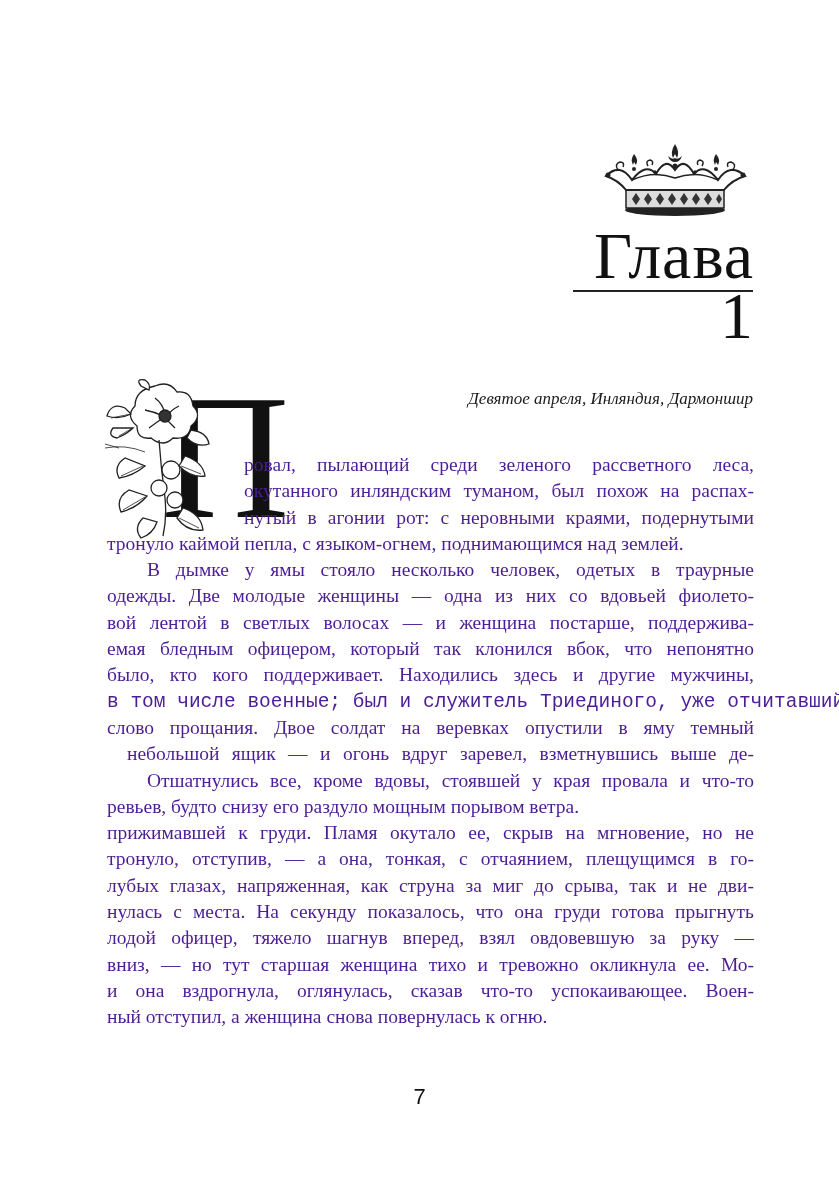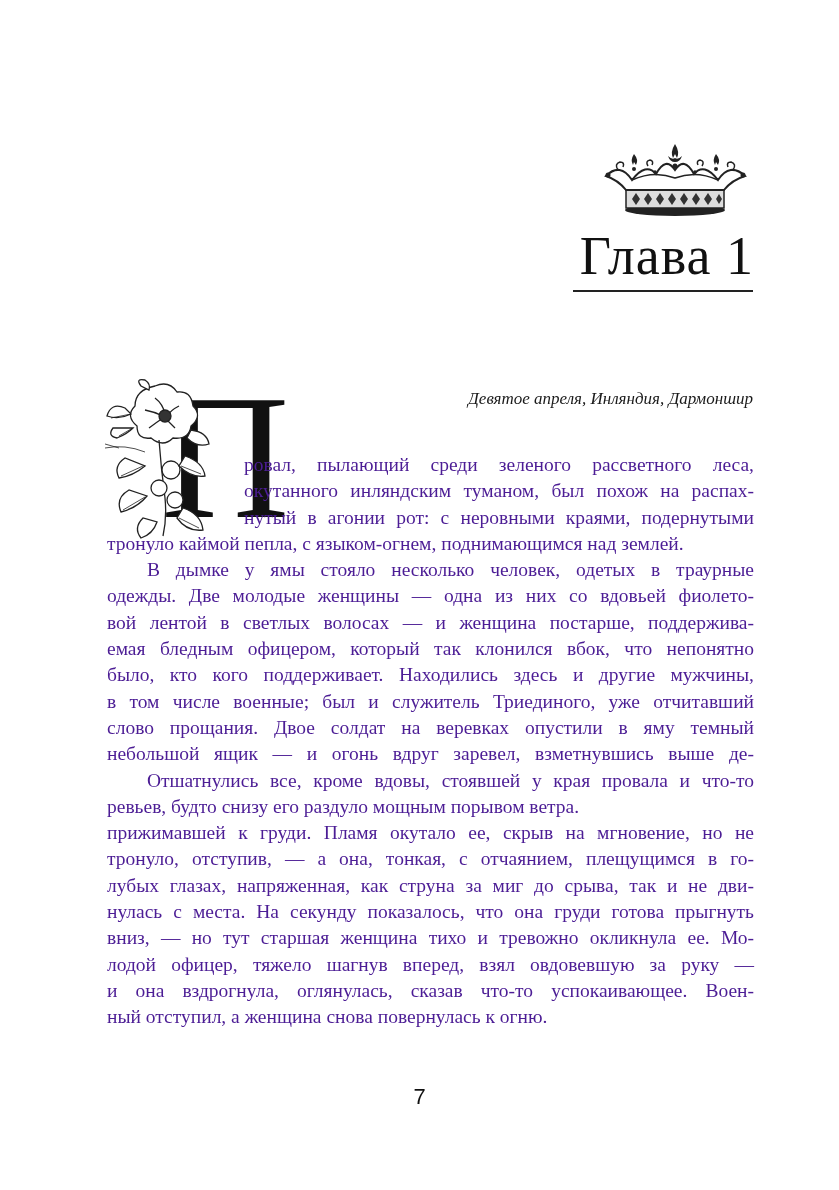--- a/index.html
+++ b/index.html
@@ -22,21 +22,21 @@
     width: 155px;
     height: 80px;
   }
   .chapter-title {
     position: absolute;
     left: 560px;
     width: 194px;
     top: 226px;
     text-align: right;
     font-family: "Liberation Serif", "DejaVu Serif", serif;
-    font-size: 54px;
+    font-size: 66px;
     line-height: 60px;
     letter-spacing: 1px;
     color: #111;
   }
   .chapter-rule {
     position: absolute;
     left: 573px;
     top: 290px;
     width: 180px;
     height: 2px;
@@ -212,29 +212,29 @@
   <span class="line indent-cap" style="white-space: nowrap;">ровал, пылающий среди зеленого рассветного леса,</span>
   <span class="line indent-cap" style="white-space: nowrap;">окутанного инляндским туманом, был похож на распах-</span>
   <span class="line indent-cap" style="white-space: nowrap;">нутый в агонии рот: с неровными краями, подернутыми</span>
   <span class="line last" style="white-space: nowrap;">тронуло каймой пепла, с языком-огнем, поднимающимся над землей.</span>
 
   <span class="line para-start" style="white-space: nowrap;">В дымке у ямы стояло несколько человек, одетых в траурные</span>
   <span class="line" style="white-space: nowrap;">одежды. Две молодые женщины — одна из них со вдовьей фиолето-</span>
   <span class="line" style="white-space: nowrap;">вой лентой в светлых волосах — и женщина постарше, поддержива-</span>
   <span class="line" style="white-space: nowrap;">емая бледным офицером, который так клонился вбок, что непонятно</span>
   <span class="line" style="white-space: nowrap;">было, кто кого поддерживает. Находились здесь и другие мужчины,</span>
-  <span class="line" style="white-space: nowrap;">в том числе военные; был и служитель Триединого, уже отчитавший</span>
+  <span class="line" style="white-space: nowrap; font-family: Liberation Mono, monospace;">в том числе военные; был и служитель Триединого, уже отчитавший</span>
   <span class="line" style="white-space: nowrap;">слово прощания. Двое солдат на веревках опустили в яму темный</span>
-  <span class="line" style="white-space: nowrap;">небольшой ящик — и огонь вдруг заревел, взметнувшись выше де-</span>
+  <span class="line" style="white-space: nowrap; margin-left: 20px;">небольшой ящик — и огонь вдруг заревел, взметнувшись выше де-</span>
   <span class="line para-start" style="white-space: nowrap;">Отшатнулись все, кроме вдовы, стоявшей у края провала и что-то</span>
 
   <span class="line last" style="white-space: nowrap;">ревьев, будто снизу его раздуло мощным порывом ветра.</span>
   <span class="line" style="white-space: nowrap;">прижимавшей к груди. Пламя окутало ее, скрыв на мгновение, но не</span>
   <span class="line" style="white-space: nowrap;">тронуло, отступив, — а она, тонкая, с отчаянием, плещущимся в го-</span>
   <span class="line" style="white-space: nowrap;">лубых глазах, напряженная, как струна за миг до срыва, так и не дви-</span>
   <span class="line" style="white-space: nowrap;">нулась с места. На секунду показалось, что она груди готова прыгнуть</span>
+  <span class="line" style="white-space: nowrap;">лодой офицер, тяжело шагнув вперед, взял овдовевшую за руку —</span>
   <span class="line" style="white-space: nowrap;">вниз, — но тут старшая женщина тихо и тревожно окликнула ее. Мо-</span>
-  <span class="line" style="white-space: nowrap;">лодой офицер, тяжело шагнув вперед, взял овдовевшую за руку —</span>
   <span class="line" style="white-space: nowrap;">и она вздрогнула, оглянулась, сказав что-то успокаивающее. Воен-</span>
   <span class="line last" style="white-space: nowrap;">ный отступил, а женщина снова повернулась к огню.</span>
 </div>
 
 <div class="page-number">7</div>
 
 </body></html>

